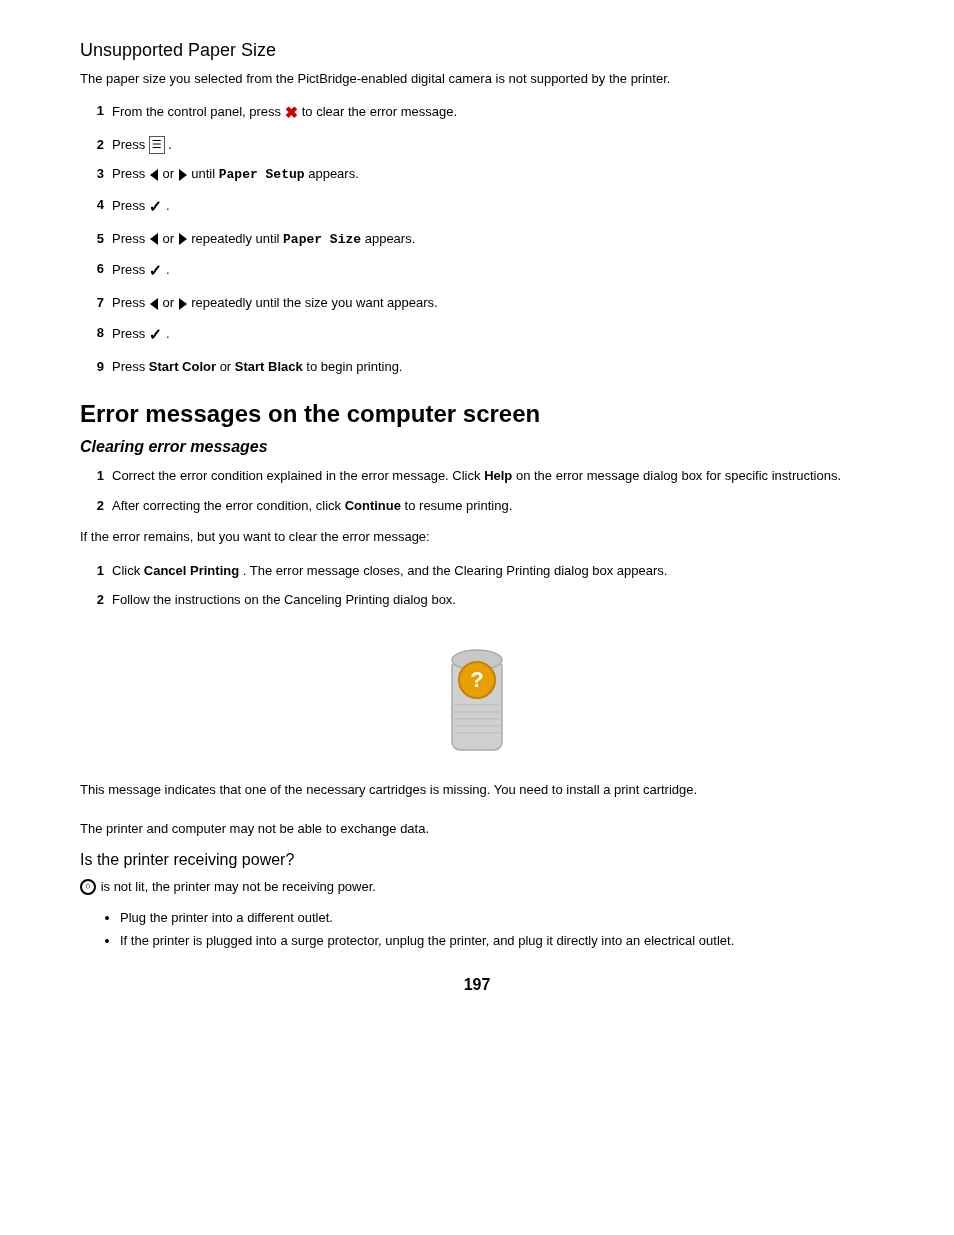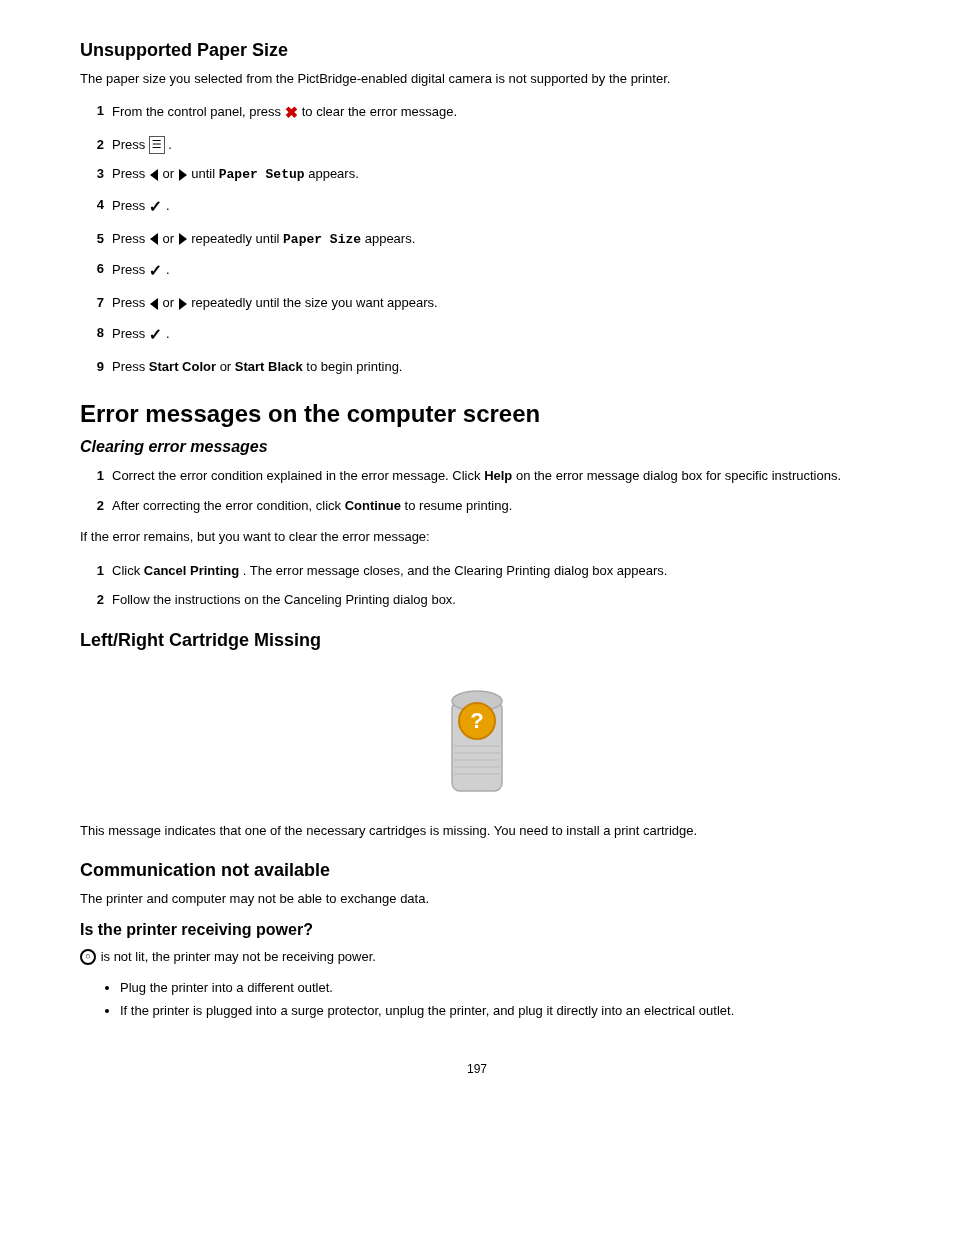--- a/index.html
+++ b/index.html
@@ -12,34 +12,34 @@
       min-height: 1235px;
       padding: 40px 80px 60px 80px;
     }
 
     .section {
       margin-bottom: 20px;
     }
 
     h2.section-title {
       font-size: 18px;
-      font-weight: bold;
+      font-weight: normal;
       margin-bottom: 8px;
     }
 
     h1.main-title {
       font-size: 24px;
       font-weight: bold;
       margin-bottom: 10px;
       margin-top: 24px;
     }
 
     h3.sub-title {
       font-size: 16px;
-      font-weight: bold;
+      font-weight: normal;
       margin-bottom: 8px;
     }
 
     h3.italic-title {
       font-size: 16px;
       font-weight: bold;
       font-style: italic;
       margin-bottom: 10px;
     }
 
@@ -149,23 +149,23 @@
       margin: 20px 0;
     }
 
     .cartridge-svg {
       width: 90px;
       height: 130px;
     }
 
     .page-number {
       text-align: center;
-      font-size: 12px;
-      font-weight: normal;
-      margin-top: 40px;
+      font-size: 16px;
+      font-weight: bold;
+      margin-top: 24px;
     }
 
     .if-error-text {
       font-size: 13px;
       margin-bottom: 14px;
       line-height: 1.5;
     }
   </style>
 </head>
 <body>
@@ -309,21 +309,20 @@
     <li>
       <span class="num">2</span>
       <span class="content">
         <span>Follow the instructions on the Canceling Printing dialog box.</span>
       </span>
     </li>
   </ol>
 </div>
 
 <div class="section">
-  <h2 class="section-title">Left/Right Cartridge Missing</h2>
 
   <div class="cartridge-image">
     <svg class="cartridge-svg" viewBox="0 0 90 130">
 
       <rect x="20" y="30" width="50" height="90" rx="8" ry="8" fill="#d0d0d0" stroke="#aaa" stroke-width="1.5"></rect>
 
       <ellipse cx="45" cy="30" rx="25" ry="10" fill="#c8c8c8" stroke="#aaa" stroke-width="1.5"></ellipse>
 
       <line x1="22" y1="75" x2="68" y2="75" stroke="#bbb" stroke-width="1"></line>
       <line x1="22" y1="82" x2="68" y2="82" stroke="#bbb" stroke-width="1"></line>
@@ -333,21 +332,20 @@
 
       <circle cx="45" cy="50" r="18" fill="#e8a000" stroke="#c88000" stroke-width="2"></circle>
       <text x="45" y="57" text-anchor="middle" font-size="22" font-weight="bold" fill="#fff" font-family="Arial">?</text>
     </svg>
   </div>
 
   <p class="intro-text">This message indicates that one of the necessary cartridges is missing. You need to install a print cartridge.</p>
 </div>
 
 <div class="section">
-  <h2 class="section-title">Communication not available</h2>
   <p class="intro-text">The printer and computer may not be able to exchange data.</p>
 
   <h3 class="sub-title">Is the printer receiving power?</h3>
 
   <p class="intro-text">
     <span style="display:inline-flex; align-items:center; justify-content:center; width:16px; height:16px; border:2px solid #000; border-radius:50%; font-size:9px; vertical-align:middle; margin-right:1px;">○</span>
     <span> is not lit, the printer may not be receiving power.</span>
   </p>
 
   <ul class="bullet-list">

